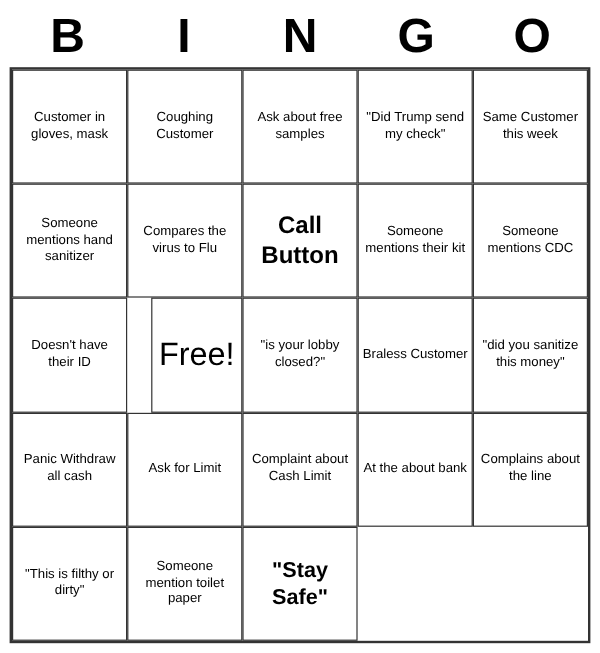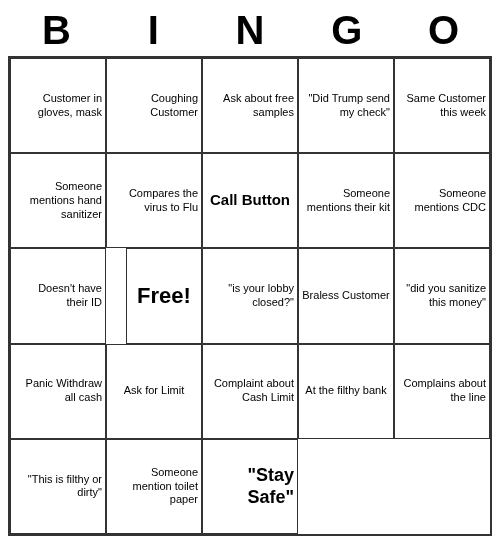--- a/index.html
+++ b/index.html
@@ -33,33 +33,33 @@
       grid-template-rows: repeat(5, 1fr);
       width: 100%;
       flex: 1;
       border: 2px solid #333;
     }
     .bingo-cell {
       border: 1px solid #333;
       display: flex;
       align-items: center;
       justify-content: center;
-      text-align: right;
+      text-align: center;
       padding: 3px;
       font-size: 11px;
       line-height: 1.25;
       min-height: 88px;
     }
     .bingo-cell.free {
-      font-size: 22px;
-      font-weight: bold;
+      font-size: 27px;
+      font-weight: normal;
       margin-left: 20px;
     }
     .bingo-cell.call-button {
-      font-size: 15px;
+      font-size: 20px;
       font-weight: bold;
     }
     .bingo-cell.stay-safe {
       font-size: 18px;
       font-weight: bold;
     }
   </style>
 </head>
 <body>
 
@@ -83,18 +83,18 @@
     <div class="bingo-cell">Someone mentions their kit</div>
     <div class="bingo-cell">Someone mentions CDC</div>
     <div class="bingo-cell">Doesn't have their ID</div>
     <div class="bingo-cell free">Free!</div>
     <div class="bingo-cell">"is your lobby closed?"</div>
     <div class="bingo-cell">Braless Customer</div>
     <div class="bingo-cell">"did you sanitize this money"</div>
     <div class="bingo-cell">Panic Withdraw all cash</div>
     <div class="bingo-cell">Ask for Limit</div>
     <div class="bingo-cell">Complaint about Cash Limit</div>
-    <div class="bingo-cell">At the filthy bank</div>
+    <div class="bingo-cell">At the about bank</div>
     <div class="bingo-cell">Complains about the line</div>
     <div class="bingo-cell">"This is filthy or dirty"</div>
     <div class="bingo-cell">Someone mention toilet paper</div>
     <div class="bingo-cell stay-safe">"Stay Safe"</div>
   </div>
 
 </body></html>

